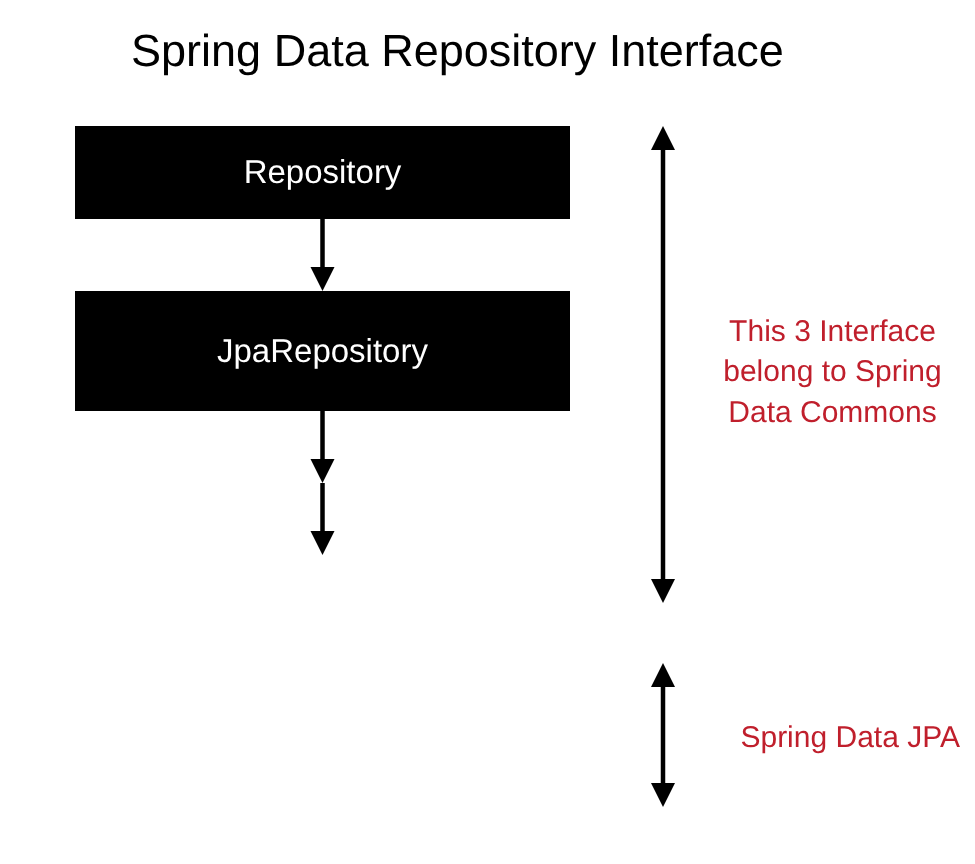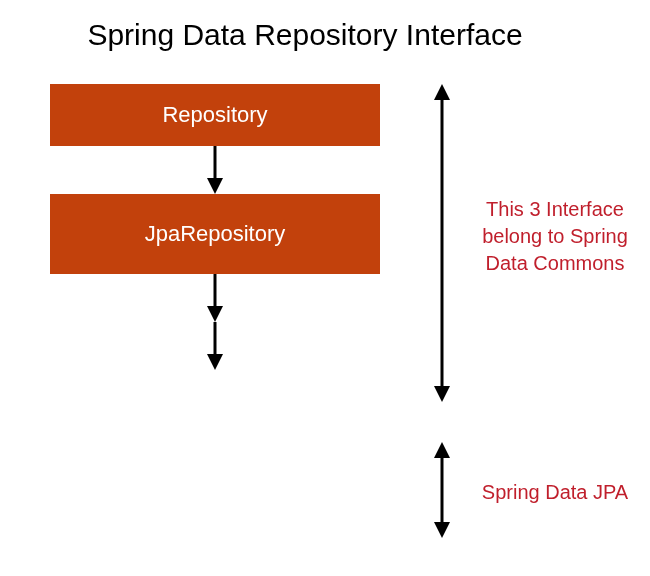--- a/index.html
+++ b/index.html
@@ -19,21 +19,21 @@
       padding-bottom: 10px;
       margin-left: -40px;
     }
     .diagram {
       position: relative;
       margin-left: 50px;
       margin-top: 22px;
     }
     .box {
       width: 330px;
-      background: #c2410c;
+      background: #000000;
       color: #fff;
       font-size: 22px;
       font-weight: 400;
       display: flex;
       align-items: center;
       justify-content: center;
       text-align: center;
       line-height: 1.25;
       padding: 6px;
     }
@@ -93,25 +93,25 @@
 
 
   <div class="bracket" style="left:380px; top:0;">
     <svg width="24" height="318" viewBox="0 0 24 318">
       <line x1="12" y1="14" x2="12" y2="304" stroke="#000" stroke-width="3"></line>
       <polygon points="12,0 4,16 20,16" fill="#000"></polygon>
       <polygon points="12,318 4,302 20,302" fill="#000"></polygon>
     </svg>
   </div>
 
-  <div class="annotation" style="left:420px; top:112px; width:170px;">This 3 Interface belong to Spring Data Commons</div>
+  <div class="annotation" style="left:420px; top:124px; width:170px;">This 3 Interface belong to Spring Data Commons</div>
 
   <div class="bracket" style="left:380px; top:358px;">
     <svg width="24" height="96" viewBox="0 0 24 96">
       <line x1="12" y1="14" x2="12" y2="82" stroke="#000" stroke-width="3"></line>
       <polygon points="12,0 4,16 20,16" fill="#000"></polygon>
       <polygon points="12,96 4,80 20,80" fill="#000"></polygon>
     </svg>
   </div>
 
-  <div class="annotation" style="left:420px; top:395px; width:170px;">Spring Data JPA</div>
+  <div class="annotation" style="left:420px; top:395px; width:170px;text-align:right;">Spring Data JPA</div>
 
 </div>
 
 </body></html>

